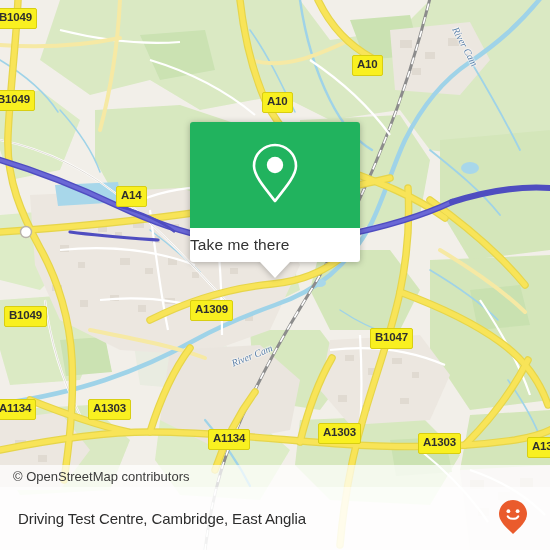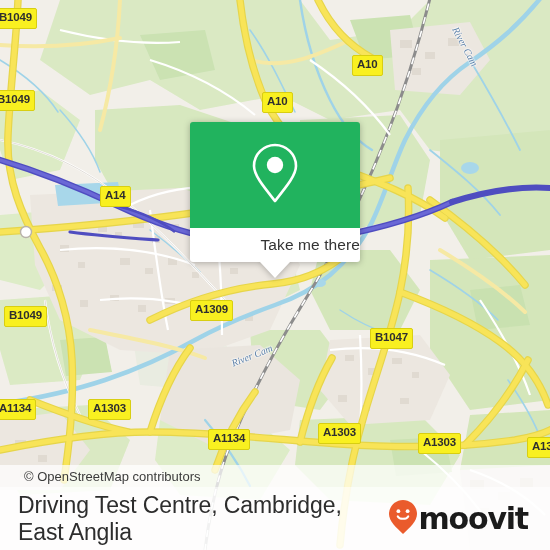--- a/index.html
+++ b/index.html
@@ -54,21 +54,21 @@
   #callout-green {
     background:#21b35e;
     height:106px;
     border-radius:3px 3px 0 0;
     display:flex; align-items:center; justify-content:center;
   }
   #callout-white {
     background:#fff;
     height:34px;
     border-radius:0 0 3px 3px;
-    display:flex; align-items:center; justify-content:flex-end;
+    display:flex; align-items:center; justify-content:flex-start;
     position:relative;
   }
   #callout-label {
     color:#333;
     font-size:15.5px;
     font-family:"Liberation Sans", sans-serif;
     letter-spacing:.1px;
   }
   #callout-tail {
     position:absolute;
@@ -80,38 +80,38 @@
     border-top:16px solid #fff;
   }
 
   
   #attribution {
     position:absolute;
     left:0; right:0; top:465px;
     height:22px;
     background:rgba(255,255,255,0.72);
     display:flex; align-items:center;
-    padding-left:24px;
+    padding-left:13px;
   }
   #attribution-text {
     font-size:13px;
     color:#3b3b3b;
     font-family:"Liberation Sans", sans-serif;
   }
 
   
   #footer {
     position:absolute;
     left:0; right:0; top:487px; height:63px;
     background:rgba(255,255,255,0.88);
     display:flex; align-items:center; justify-content:space-between;
     padding:0 22px 0 18px;
   }
   #footer-title {
-    font-size:23px;
+    font-size:15px;
     color:#2d2d2d;
     font-family:"Liberation Sans", sans-serif;
     letter-spacing:-0.1px;
   }
   #brand { display:flex; align-items:center; gap:1px; }
   #brand-text {
     font-size:30px;
     color:#1b1b1b;
     font-weight:bold;
     letter-spacing:-1.2px;
@@ -348,21 +348,21 @@
           <circle cx="26" cy="232" r="5.5" fill="#ffffff" stroke="#b8b2a9" stroke-width="1.4"></circle>
         </g>
 
       </g>
     </svg>
   </div>
 
   <div id="shield-layer">
       <div class="shield" style="left: -6px; top: 8px;">B1049</div>
       <div class="shield" style="left: -8px; top: 90px;">B1049</div>
-      <div class="shield" style="left: 100px; top: 186px;">A14</div>
+      <div class="shield" style="left: 116px; top: 186px;">A14</div>
       <div class="shield" style="left: 4px; top: 306px;">B1049</div>
       <div class="shield" style="left: -6px; top: 399px;">A1134</div>
       <div class="shield" style="left: 88px; top: 399px;">A1303</div>
       <div class="shield" style="left: 208px; top: 429px;">A1134</div>
       <div class="shield" style="left: 190px; top: 300px;">A1309</div>
       <div class="shield" style="left: 262px; top: 92px;">A10</div>
       <div class="shield" style="left: 352px; top: 55px;">A10</div>
       <div class="shield" style="left: 370px; top: 320px; margin-top: 8px;">B1047</div>
       <div class="shield" style="left: 318px; top: 423px;">A1303</div>
       <div class="shield" style="left: 418px; top: 433px;">A1303</div>
@@ -397,17 +397,16 @@
     <span id="footer-title">Driving Test Centre, Cambridge, East Anglia</span>
     <span id="brand">
       <span>
         <svg width="30" height="36" viewBox="0 0 30 36" xmlns="http://www.w3.org/2000/svg">
           <path d="M15 1 C7.3 1 1 7.3 1 15 C1 22 8 28.5 15 35 C22 28.5 29 22 29 15 C29 7.3 22.7 1 15 1 Z" fill="#ea5b2c"></path>
           <circle cx="10.4" cy="12.2" r="1.9" fill="#ffffff"></circle>
           <circle cx="19.6" cy="12.2" r="1.9" fill="#ffffff"></circle>
           <path d="M9.8 17.4 C11.6 20.6 18.4 20.6 20.2 17.4" fill="none" stroke="#ffffff" stroke-width="2.1" stroke-linecap="round"></path>
         </svg>
       </span>
-      <span id="brand-text">moovit</span>
     </span>
   </div>
 
 </div>
 
 </body></html>

